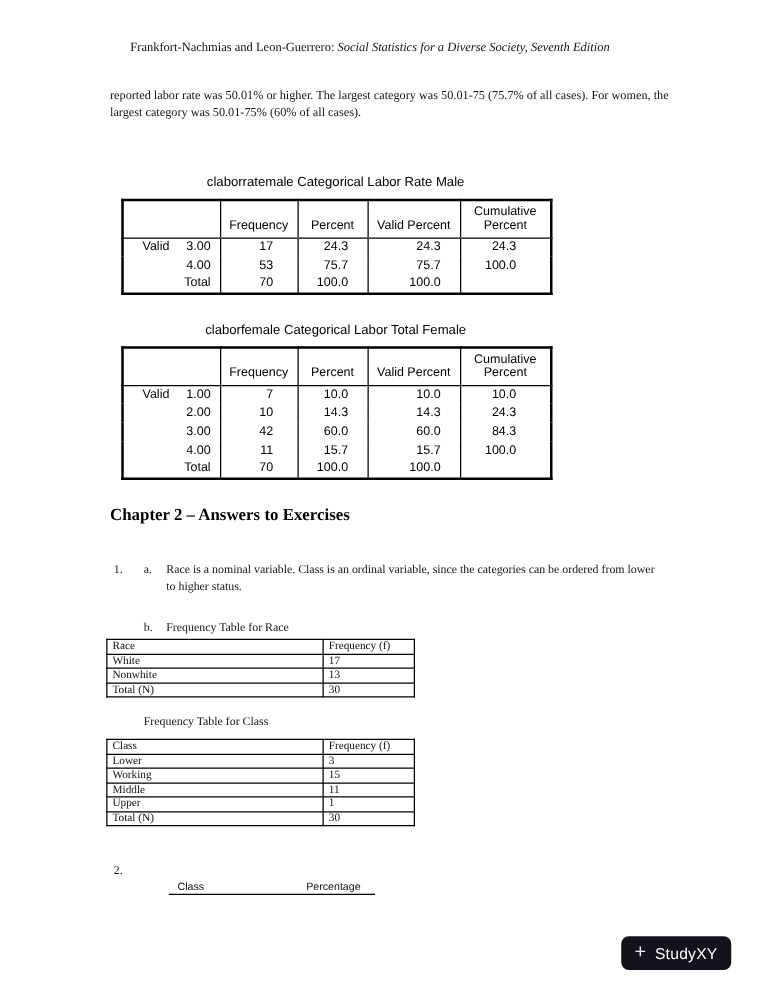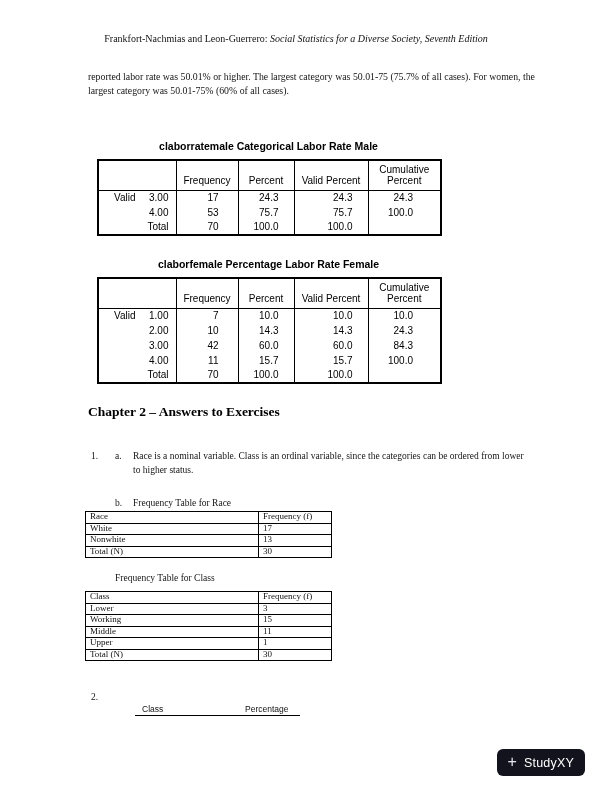--- a/index.html
+++ b/index.html
@@ -8,21 +8,21 @@
   .abs { position:absolute; }
 
   .doc-header { top:33px; left:0; width:592px; text-align:center; font-size:10px; color:#111; }
   .doc-header .it { font-style:italic; }
 
   .intro { top:70px; left:88px; width:448px; font-size:9.8px; line-height:1.42; }
 
   .spss-block { left:97px; width:343px; }
   .spss-block.t1 { top:140px; }
   .spss-block.t2 { top:258px; }
-  .spss-title { text-align:center; font-family:"Liberation Sans", sans-serif; font-weight:bold; font-size:10.5px; margin-bottom:7px; color:#000; }
+  .spss-title { text-align:center; font-family:"Liberation Sans", sans-serif; font-weight:normal; font-size:10.5px; margin-bottom:7px; color:#000; }
   table.spss { border-collapse:collapse; width:343px; font-family:"Liberation Sans", sans-serif; font-size:10px; color:#000; border:2px solid #000; table-layout:fixed; }
   .spss th { font-weight:normal; text-align:center; vertical-align:bottom; border-bottom:1px solid #000; height:30px; padding:2px 4px 3px; line-height:1.15; }
   .spss thead th:nth-child(n+2) { border-left:1px solid #000; }
   .spss tbody td:nth-child(n+3) { border-left:1px solid #000; }
   .spss td { height:15px; padding:0 0 1px; }
   .spss td.grp { padding-left:15px; text-align:left; }
   .spss td.lbl { text-align:right; padding-right:7px; }
   .spss td.num { text-align:right; padding-right:15px; }
   .spss td.freq { padding-right:19px; }
   .spss td.cum { padding-right:27px; }
@@ -106,21 +106,21 @@
         <td class="num freq">70</td>
         <td class="num">100.0</td>
         <td class="num">100.0</td>
         <td class="num cum"></td>
       </tr>
     </tbody>
   </table>
 </div>
 
 <div class="abs spss-block t2">
-  <div class="spss-title">claborfemale Percentage Labor Rate Female</div>
+  <div class="spss-title">claborfemale Categorical Labor Total Female</div>
   <table class="spss">
     <colgroup>
         <col style="width:34px">
         <col style="width:44px">
         <col style="width:62px">
         <col style="width:56px">
         <col style="width:74px">
         <col style="width:73px">
       </colgroup>
     <thead>

